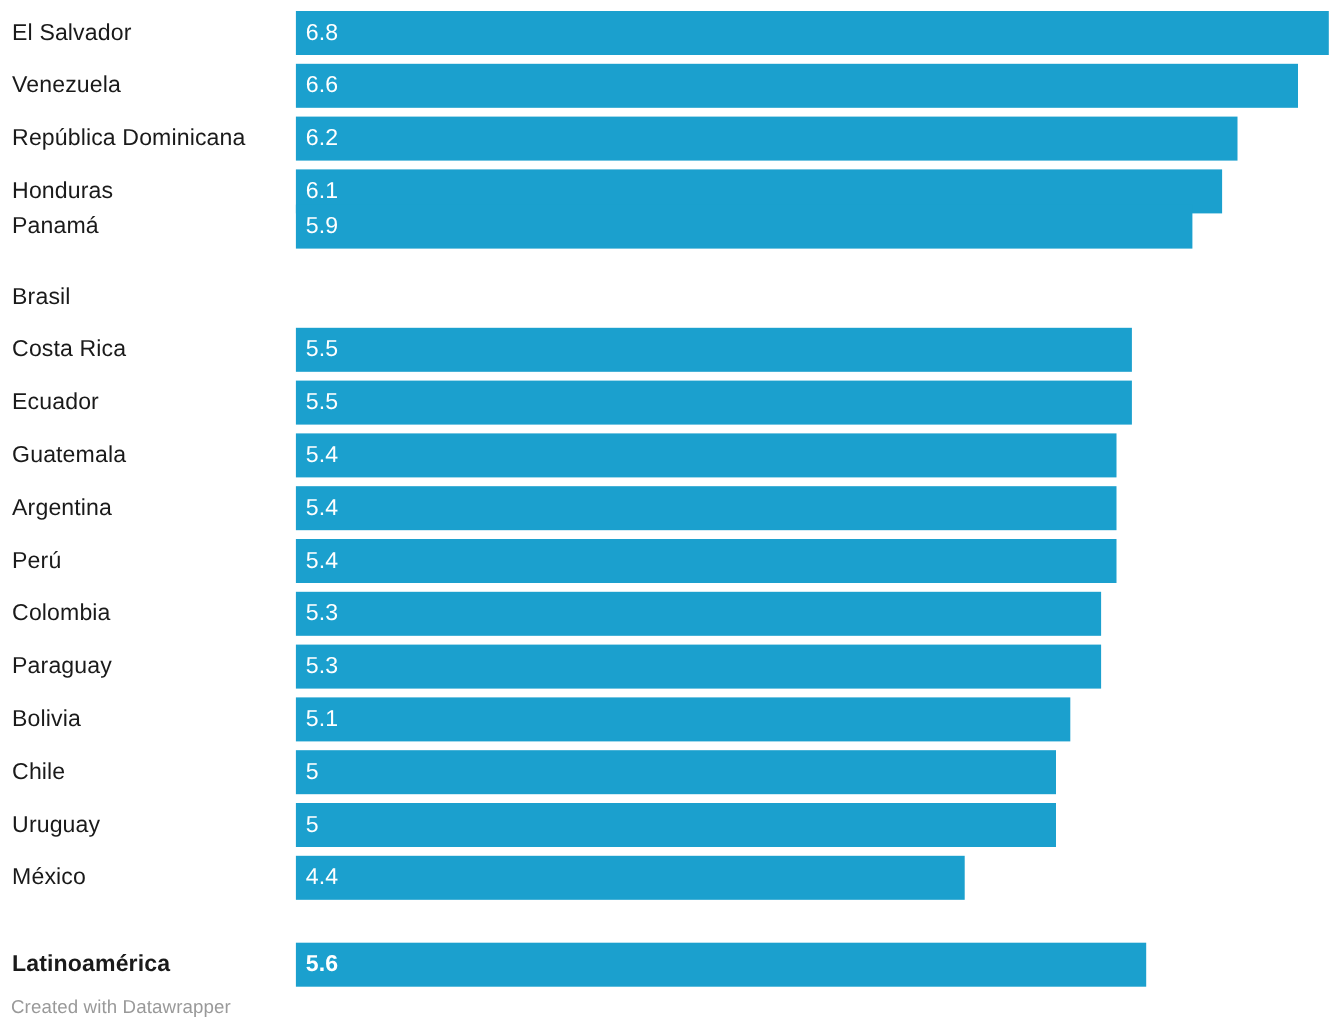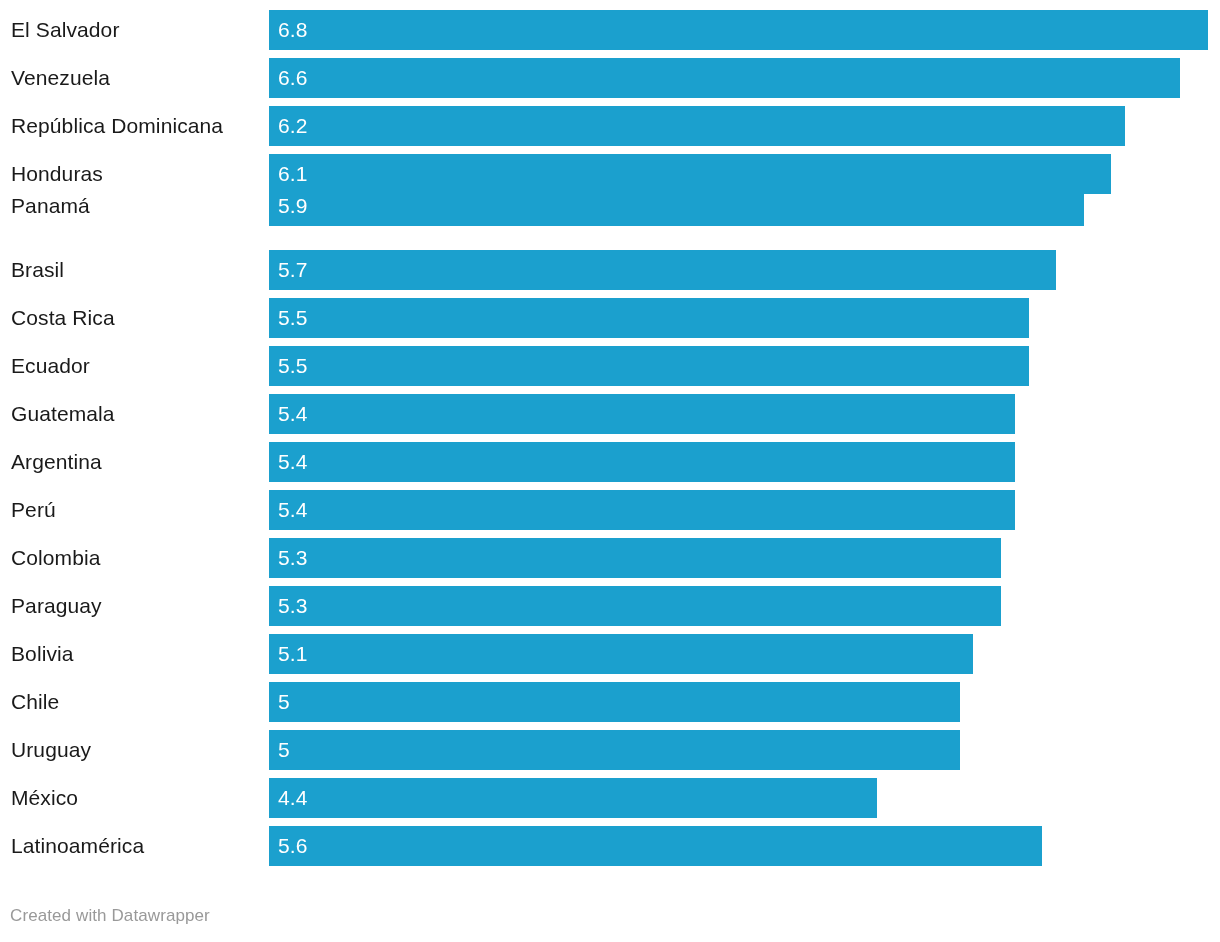--- a/index.html
+++ b/index.html
@@ -101,23 +101,20 @@
       </div>
     </div>
     <div class="row" style="top: 186px;">
       <div class="row-label">Panamá</div>
       <div class="bar" style="left: 269px; width: 815px; background: rgb(27, 160, 206);">
         <span class="bar-value">5.9</span>
       </div>
     </div>
     <div class="row" style="top: 250px;">
       <div class="row-label">Brasil</div>
-      <div class="bar" style="left: 269px; width: 787px; background: rgb(27, 160, 206);">
-        <span class="bar-value">5.7</span>
-      </div>
     </div>
     <div class="row" style="top: 298px;">
       <div class="row-label">Costa Rica</div>
       <div class="bar" style="left: 269px; width: 760px; background: rgb(27, 160, 206);">
         <span class="bar-value">5.5</span>
       </div>
     </div>
     <div class="row" style="top: 346px;">
       <div class="row-label">Ecuador</div>
       <div class="bar" style="left: 269px; width: 760px; background: rgb(27, 160, 206);">
@@ -171,21 +168,21 @@
       <div class="bar" style="left: 269px; width: 691px; background: rgb(27, 160, 206);">
         <span class="bar-value">5</span>
       </div>
     </div>
     <div class="row" style="top: 778px;">
       <div class="row-label">México</div>
       <div class="bar" style="left: 269px; width: 608px; background: rgb(27, 160, 206);">
         <span class="bar-value">4.4</span>
       </div>
     </div>
-    <div class="row" style="top: 826px;">
+    <div class="row" style="top: 857px; font-weight: bold;">
       <div class="row-label">Latinoamérica</div>
       <div class="bar" style="left: 269px; width: 773px; background: rgb(27, 160, 206);">
         <span class="bar-value">5.6</span>
       </div>
     </div>
   </div>
 
 <div id="footer">Created with Datawrapper</div>
 
 </body></html>

